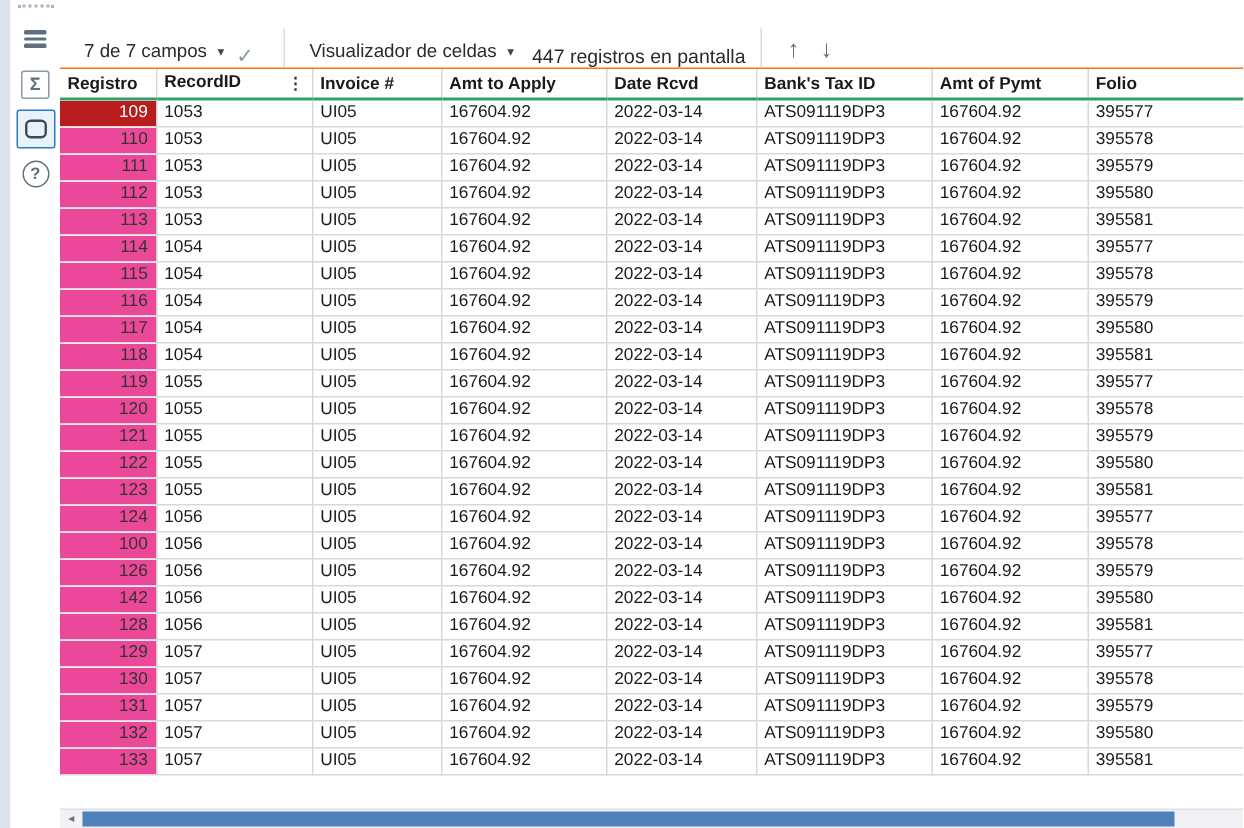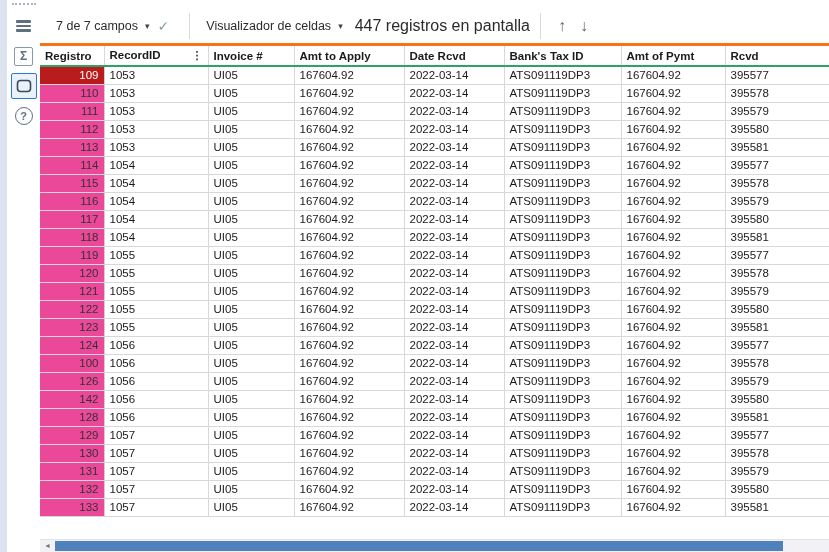--- a/index.html
+++ b/index.html
@@ -15,26 +15,26 @@
   .rail-btn { width:26px; height:26px; margin:2px 0; border:1px solid transparent; background:transparent; display:flex; align-items:center; justify-content:center; cursor:pointer; color:#5f6f80; }
   .rail-btn.active { border:1px solid #2f78c4; background:#e9f2fb; border-radius:2px; }
   .bars-icon span { display:block; width:15px; height:2.5px; background:#5f6f80; margin:2px 0; border-radius:1px; }
   .sigma-box { width:19px; height:19px; border:1px solid #8a98a8; border-radius:2px; display:flex; align-items:center; justify-content:center; font-size:12px; font-weight:bold; color:#5f6f80; }
   .help-circle { width:18px; height:18px; border:1.5px solid #5f6f80; border-radius:50%; display:flex; align-items:center; justify-content:center; font-size:11px; font-weight:bold; color:#5f6f80; }
 
   
   .main { position:absolute; left:40px; top:0; width:789px; height:552px; display:flex; flex-direction:column; }
 
   
-  .toolbar { height:46px; flex:0 0 46px; display:flex; align-items:center; padding:8px 0 0 10px; border-bottom:3px solid #f97316; background:#fff; }
+  .toolbar { height:46px; flex:0 0 46px; display:flex; align-items:flex-end; padding:8px 0 0 10px; border-bottom:1px solid #f97316; background:#fff; }
   .dd-btn { display:flex; align-items:center; gap:7px; background:none; border:none; font-family:inherit; font-size:12.5px; color:#2b2b2b; cursor:pointer; padding:4px 6px; }
   .caret { font-size:9px; color:#444; }
   .check-glyph { font-size:14px; color:#8a9ba0; margin:0 10px 0 2px; }
   .tb-sep { width:1px; height:26px; background:#d9d9d9; margin:0 10px; }
-  .records-label { font-size:16px; color:#2b2b2b; margin-left:6px; }
+  .records-label { font-size:13px; color:#2b2b2b; margin-left:6px; }
   .nav-btn { background:none; border:none; font-size:16px; color:#6a6a6a; cursor:pointer; padding:2px 7px; }
 
   
   .grid-wrap { flex:1 1 auto; overflow:hidden; background:#fff; }
   table { border-collapse:collapse; table-layout:fixed; width:789px; font-size:11.5px; color:#1a1a1a; }
   .c0{width:64px}.c1{width:104px}.c2{width:86px}.c3{width:110px}.c4{width:100px}.c5{width:117px}.c6{width:104px}.c7{width:104px}
   th { text-align:left; font-weight:bold; font-size:11.5px; padding:3px 5px; height:20px; background:#fff;
        border-right:1px solid #d8d8d8; border-bottom:2px solid #2fa162; white-space:nowrap; overflow:hidden; }
   th .th-inner { display:flex; align-items:flex-start; justify-content:space-between; }
   .colmenu { color:#333; font-weight:bold; font-size:11px; }
@@ -145,21 +145,21 @@
                   <span>Bank's Tax ID</span>
                 </span>
               </th>
               <th>
                 <span class="th-inner">
                   <span>Amt of Pymt</span>
                 </span>
               </th>
               <th>
                 <span class="th-inner">
-                  <span>Rcvd</span>
+                  <span>Folio</span>
                 </span>
               </th>
             </tr>
           </thead>
         <tbody>
             <tr class="selected">
               <td class="rownum">109</td>
               <td>1053</td>
               <td>UI05</td>
               <td>167604.92</td>

